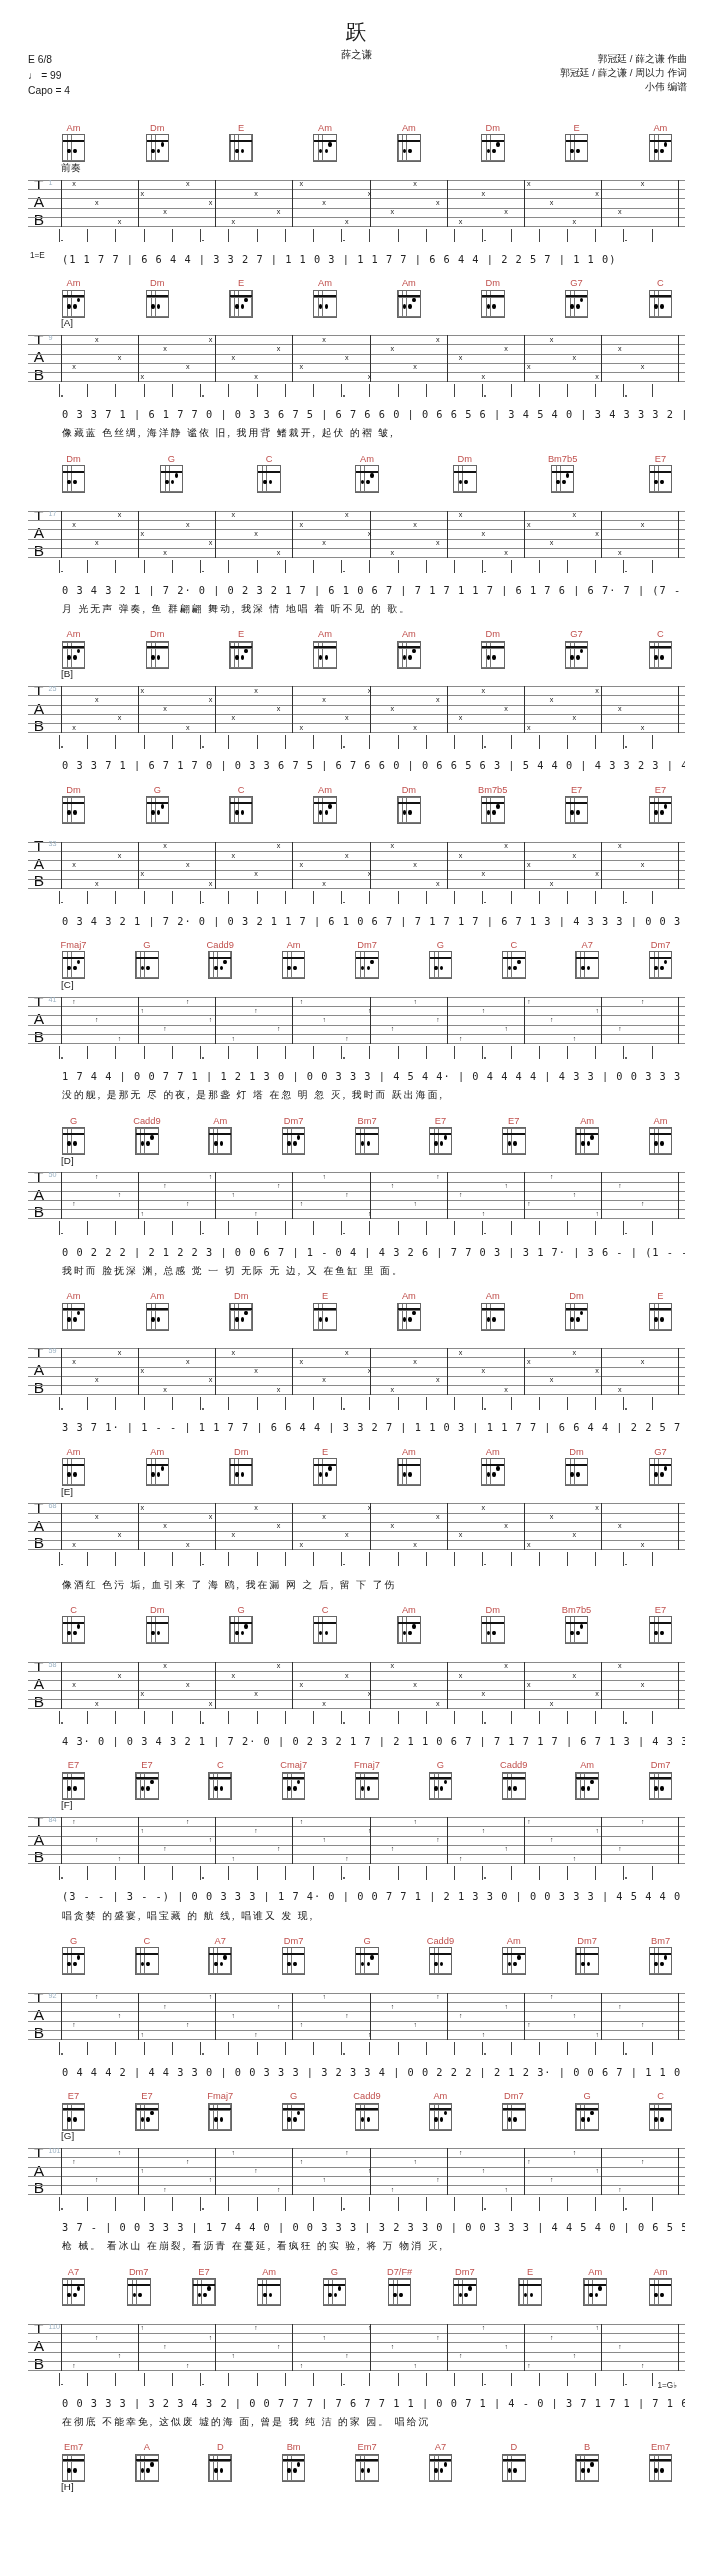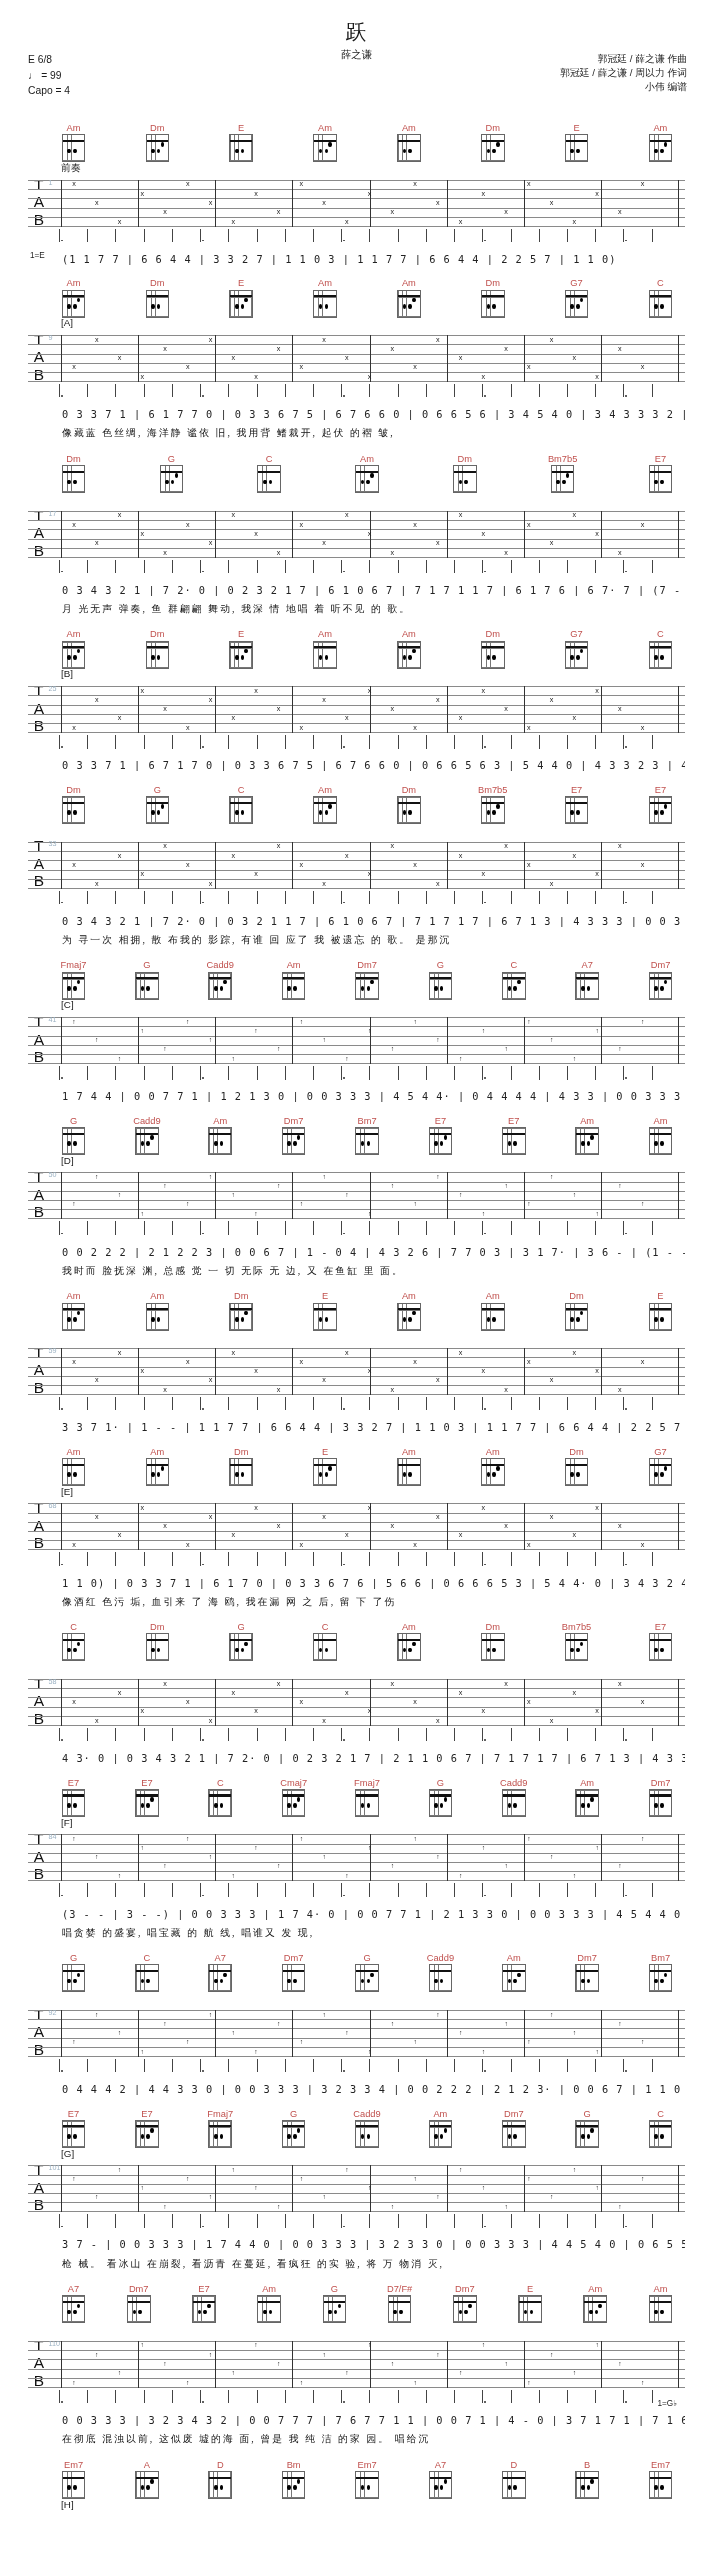--- a/index.html
+++ b/index.html
@@ -792,21 +792,20 @@
             <div class="stem dot" style="left: 68.1818%;"></div>
             <div class="stem" style="left: 72.7273%;"></div>
             <div class="stem" style="left: 77.2727%;"></div>
             <div class="stem" style="left: 81.8182%;"></div>
             <div class="stem" style="left: 86.3636%;"></div>
             <div class="stem dot" style="left: 90.9091%;"></div>
             <div class="stem" style="left: 95.4545%;"></div>
           </div>
         </div>
         <div class="melody-line">0 3 4 3 2 1 | 7 2· 0 | 0 3 2 1 1 7 | 6 1 0 6 7 | 7 1 7 1 7 | 6 7 1 3 | 4 3 3 3 | 0 0 3 3 3</div>
-        <div class="lyric-line">为 寻一次 相拥,    散 布我的 影踪,  有谁 回 应了 我  被遗忘 的  歌。      是那沉</div>
       </div>
       <div class="system">
         <div class="chord-row">
           <div class="chord">
             <span class="chord-name">Fmaj7</span>
             <div class="diagram">
               <div class="nut"></div>
               <div class="dot d1"></div>
               <div class="dot d2"></div>
               <div class="dot d3"></div>
@@ -947,20 +946,21 @@
             <div class="stem dot" style="left: 68.1818%;"></div>
             <div class="stem" style="left: 72.7273%;"></div>
             <div class="stem" style="left: 77.2727%;"></div>
             <div class="stem" style="left: 81.8182%;"></div>
             <div class="stem" style="left: 86.3636%;"></div>
             <div class="stem dot" style="left: 90.9091%;"></div>
             <div class="stem" style="left: 95.4545%;"></div>
           </div>
         </div>
         <div class="melody-line">1 7 4 4 | 0 0 7 7 1 | 1 2 1 3 0 | 0 0 3 3 3 | 4 5 4 4· | 0 4 4 4 4 | 4 3 3 | 0 0 3 3 3 | 3 2 3 4·</div>
+        <div class="lyric-line">没的舰,     是那无 尽 的夜,    是那盏 灯 塔    在忽 明 忽 灭,    我时而 跃出海面,</div>
       </div>
       <div class="system">
         <div class="chord-row">
           <div class="chord">
             <span class="chord-name">G</span>
             <div class="diagram">
               <div class="nut"></div>
               <div class="dot d1"></div>
               <div class="dot d2"></div>
             </div>
@@ -1389,21 +1389,20 @@
             <div class="stem" style="left: 63.6364%;"></div>
             <div class="stem dot" style="left: 68.1818%;"></div>
             <div class="stem" style="left: 72.7273%;"></div>
             <div class="stem" style="left: 77.2727%;"></div>
             <div class="stem" style="left: 81.8182%;"></div>
             <div class="stem" style="left: 86.3636%;"></div>
             <div class="stem dot" style="left: 90.9091%;"></div>
             <div class="stem" style="left: 95.4545%;"></div>
           </div>
         </div>
-        <div class="melody-line">1 1 0) | 0 3 3 7 1 | 6 1 7 0 | 0 3 3 6 7 6 | 5 6 6 | 0 6 6 6 5 3 | 5 4 4· 0 | 3 4 3 2 4</div>
         <div class="lyric-line">像酒红   色污 垢,    血引来 了 海 鸥,    我在漏 网 之 后,   留 下 了伤</div>
       </div>
       <div class="system">
         <div class="chord-row">
           <div class="chord">
             <span class="chord-name">C</span>
             <div class="diagram">
               <div class="nut"></div>
               <div class="dot d1"></div>
               <div class="dot d2"></div>
@@ -2158,21 +2157,21 @@
             <div class="stem" style="left: 72.7273%;"></div>
             <div class="stem" style="left: 77.2727%;"></div>
             <div class="stem" style="left: 81.8182%;"></div>
             <div class="stem" style="left: 86.3636%;"></div>
             <div class="stem dot" style="left: 90.9091%;"></div>
             <div class="stem" style="left: 95.4545%;"></div>
           </div>
         </div>
         <div class="key-marker right">1=G♭</div>
         <div class="melody-line">0 0 3 3 3 | 3 2 3 4 3 2 | 0 0 7 7 7 | 7 6 7 7 1 1 | 0 0 7 1 | 4 - 0 | 3 7 1 7 1 | 7 1 6 6 0 | 0 0 3 3 3</div>
-        <div class="lyric-line">在彻底  混浊以前,     这似废 墟的海 面,    曾是 我     纯 洁 的家 园。      唱给沉</div>
+        <div class="lyric-line">在彻底  不能幸免,     这似废 墟的海 面,    曾是 我     纯 洁 的家 园。      唱给沉</div>
       </div>
       <div class="system">
         <div class="chord-row">
           <div class="chord">
             <span class="chord-name">Em7</span>
             <div class="diagram">
               <div class="nut"></div>
               <div class="dot d1"></div>
               <div class="dot d2"></div>
             </div>

